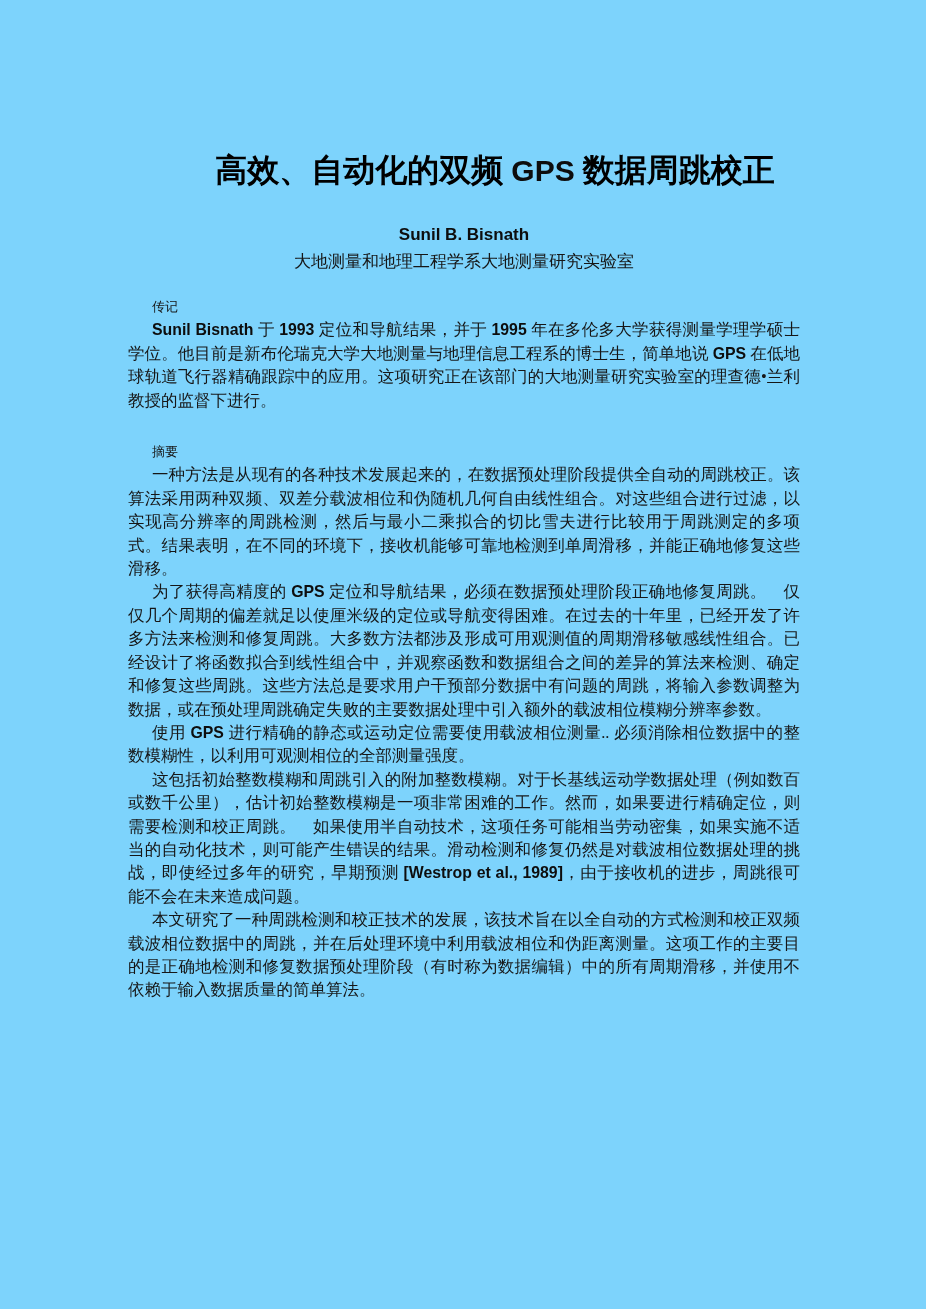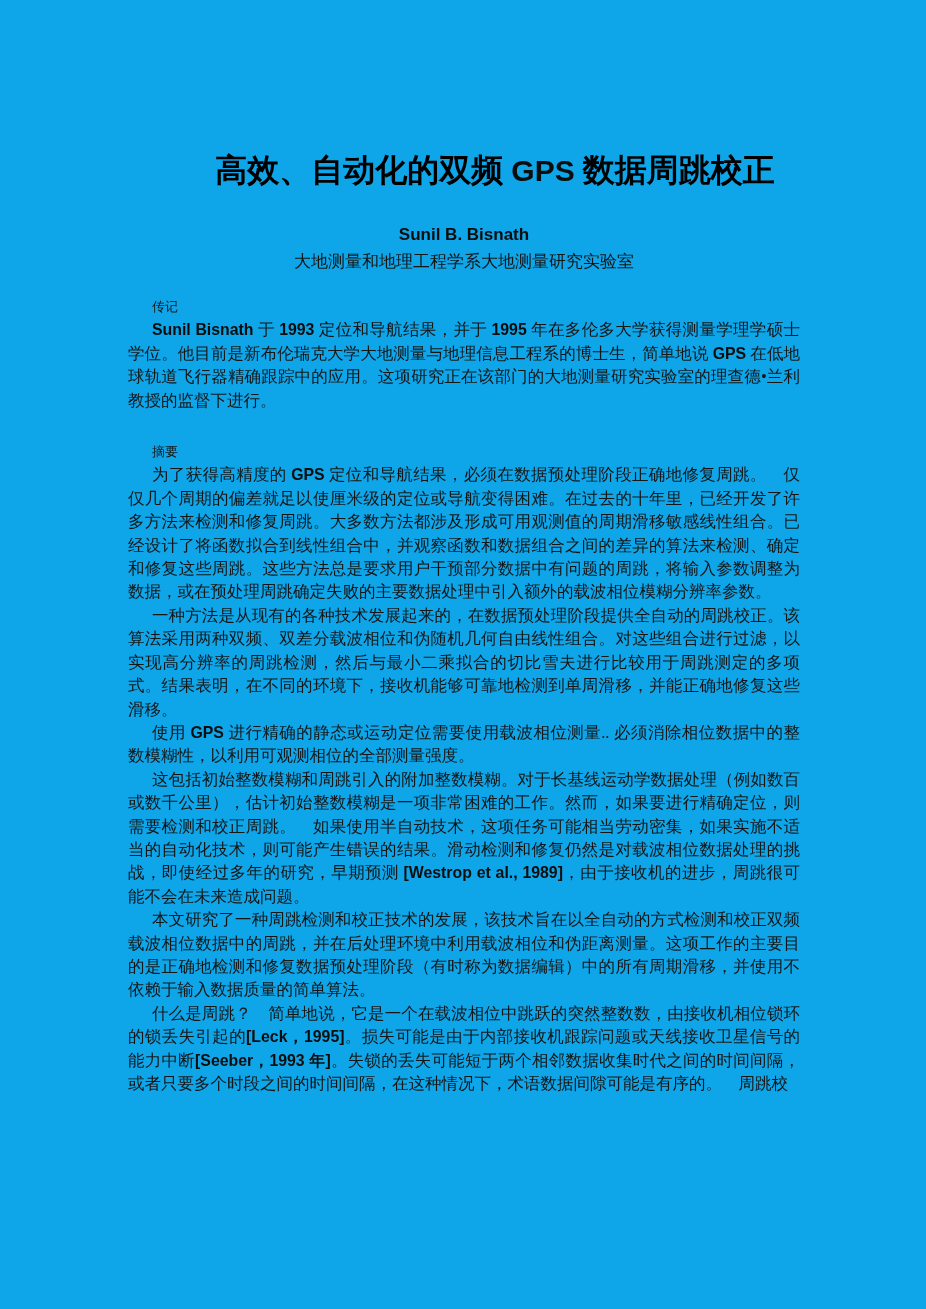--- a/index.html
+++ b/index.html
@@ -4,21 +4,21 @@
 <style>
   html, body {
     margin: 0;
     padding: 0;
     background: #ffffff;
   }
   .page {
     position: relative;
     width: 926px;
     height: 1309px;
-    background: #0ea5e9;
+    background: #7dd3fc;
     overflow: hidden;
     color: #161616;
   }
   .content {
     padding: 150px 126px 0 128px;
   }
   p { margin: 0; }
 
   .title {
     margin: 0;
@@ -86,22 +86,21 @@
 
     <div class="byline">
       <p class="author">Sunil B. Bisnath</p>
       <p class="affil">大地测量和地理工程学系大地测量研究实验室</p>
     </div>
 
     <p class="heading mt-bio">传记</p>
     <p class="para"><span class="lat">Sunil Bisnath</span><span> 于 </span><span class="lat">1993</span><span> 定位和导航结果，并于 </span><span class="lat">1995</span><span> 年在多伦多大学获得测量学理学硕士学位。他目前是新布伦瑞克大学大地测量与地理信息工程系的博士生，简单地说 </span><span class="lat">GPS</span><span> 在低地球轨道飞行器精确跟踪中的应用。这项研究正在该部门的大地测量研究实验室的理查德•兰利教授的监督下进行。</span></p>
 
     <p class="heading mt-abs">摘要</p>
+    <p class="para">一种方法是从现有的各种技术发展起来的，在数据预处理阶段提供全自动的周跳校正。该算法采用两种双频、双差分载波相位和伪随机几何自由线性组合。对这些组合进行过滤，以实现高分辨率的周跳检测，然后与最小二乘拟合的切比雪夫进行比较用于周跳测定的多项式。结果表明，在不同的环境下，接收机能够可靠地检测到单周滑移，并能正确地修复这些滑移。</p>
     <p class="para"><span>为了获得高精度的 </span><span class="lat">GPS</span><span> 定位和导航结果，必须在数据预处理阶段正确地修复周跳。　仅仅几个周期的偏差就足以使厘米级的定位或导航变得困难。在过去的十年里，已经开发了许多方法来检测和修复周跳。大多数方法都涉及形成可用观测值的周期滑移敏感线性组合。已经设计了将函数拟合到线性组合中，并观察函数和数据组合之间的差异的算法来检测、确定和修复这些周跳。这些方法总是要求用户干预部分数据中有问题的周跳，将输入参数调整为数据，或在预处理周跳确定失败的主要数据处理中引入额外的载波相位模糊分辨率参数。</span></p>
-    <p class="para">一种方法是从现有的各种技术发展起来的，在数据预处理阶段提供全自动的周跳校正。该算法采用两种双频、双差分载波相位和伪随机几何自由线性组合。对这些组合进行过滤，以实现高分辨率的周跳检测，然后与最小二乘拟合的切比雪夫进行比较用于周跳测定的多项式。结果表明，在不同的环境下，接收机能够可靠地检测到单周滑移，并能正确地修复这些滑移。</p>
 
     <p class="para"><span>使用 </span><span class="lat">GPS</span><span> 进行精确的静态或运动定位需要使用载波相位测量.. 必须消除相位数据中的整数模糊性，以利用可观测相位的全部测量强度。</span></p>
     <p class="para"><span>这包括初始整数模糊和周跳引入的附加整数模糊。对于长基线运动学数据处理（例如数百或数千公里），估计初始整数模糊是一项非常困难的工作。然而，如果要进行精确定位，则需要检测和校正周跳。　如果使用半自动技术，这项任务可能相当劳动密集，如果实施不适当的自动化技术，则可能产生错误的结果。滑动检测和修复仍然是对载波相位数据处理的挑战，即使经过多年的研究，早期预测 </span><span class="lat">[Westrop et al., 1989]</span><span>，由于接收机的进步，周跳很可能不会在未来造成问题。</span></p>
     <p class="para">本文研究了一种周跳检测和校正技术的发展，该技术旨在以全自动的方式检测和校正双频载波相位数据中的周跳，并在后处理环境中利用载波相位和伪距离测量。这项工作的主要目的是正确地检测和修复数据预处理阶段（有时称为数据编辑）中的所有周期滑移，并使用不依赖于输入数据质量的简单算法。</p>
-    <p class="para"><span>什么是周跳？　简单地说，它是一个在载波相位中跳跃的突然整数数，由接收机相位锁环的锁丢失引起的</span><span class="lat">[Leck，1995]</span><span>。损失可能是由于内部接收机跟踪问题或天线接收卫星信号的能力中断</span><span class="lat">[Seeber，1993 年]</span><span>。失锁的丢失可能短于两个相邻数据收集时代之间的时间间隔，或者只要多个时段之间的时间间隔，在这种情况下，术语数据间隙可能是有序的。　周跳校</span></p>
 
   </div>
 </div>
 
 </body></html>

